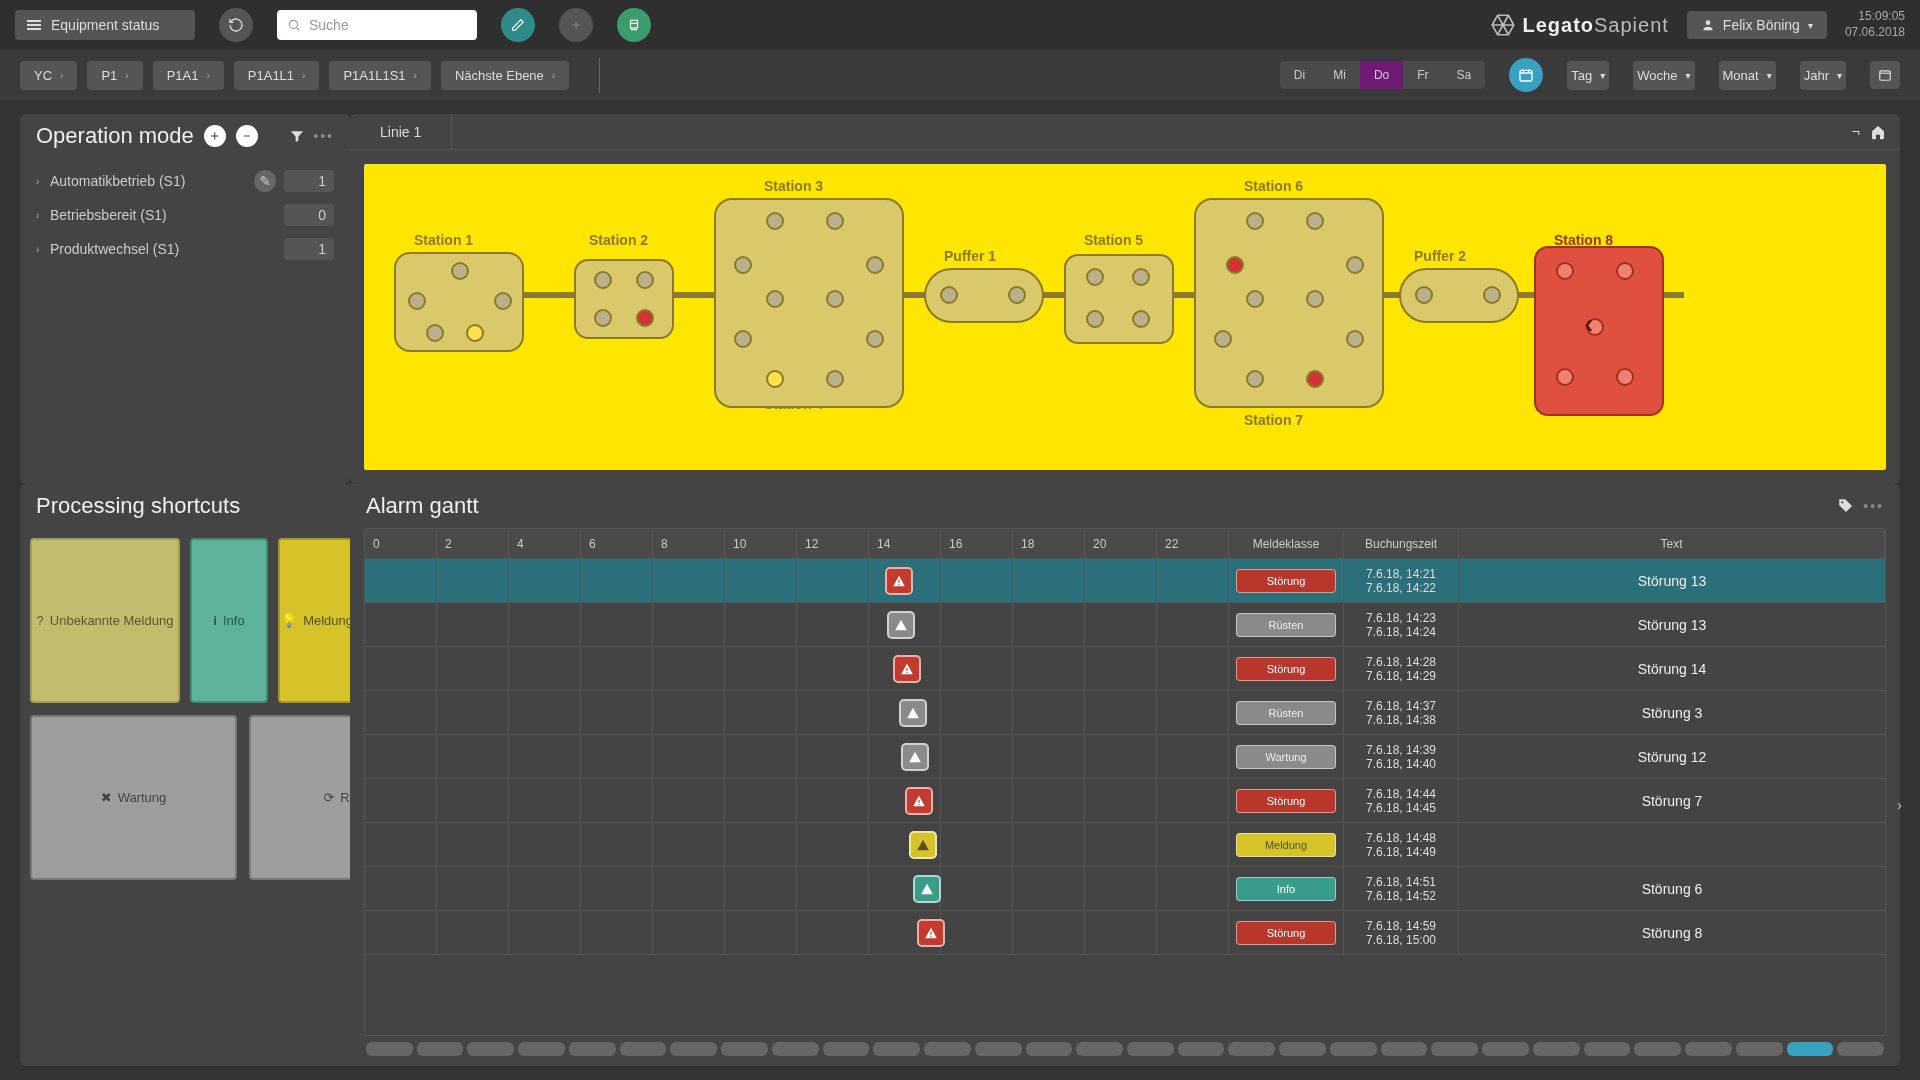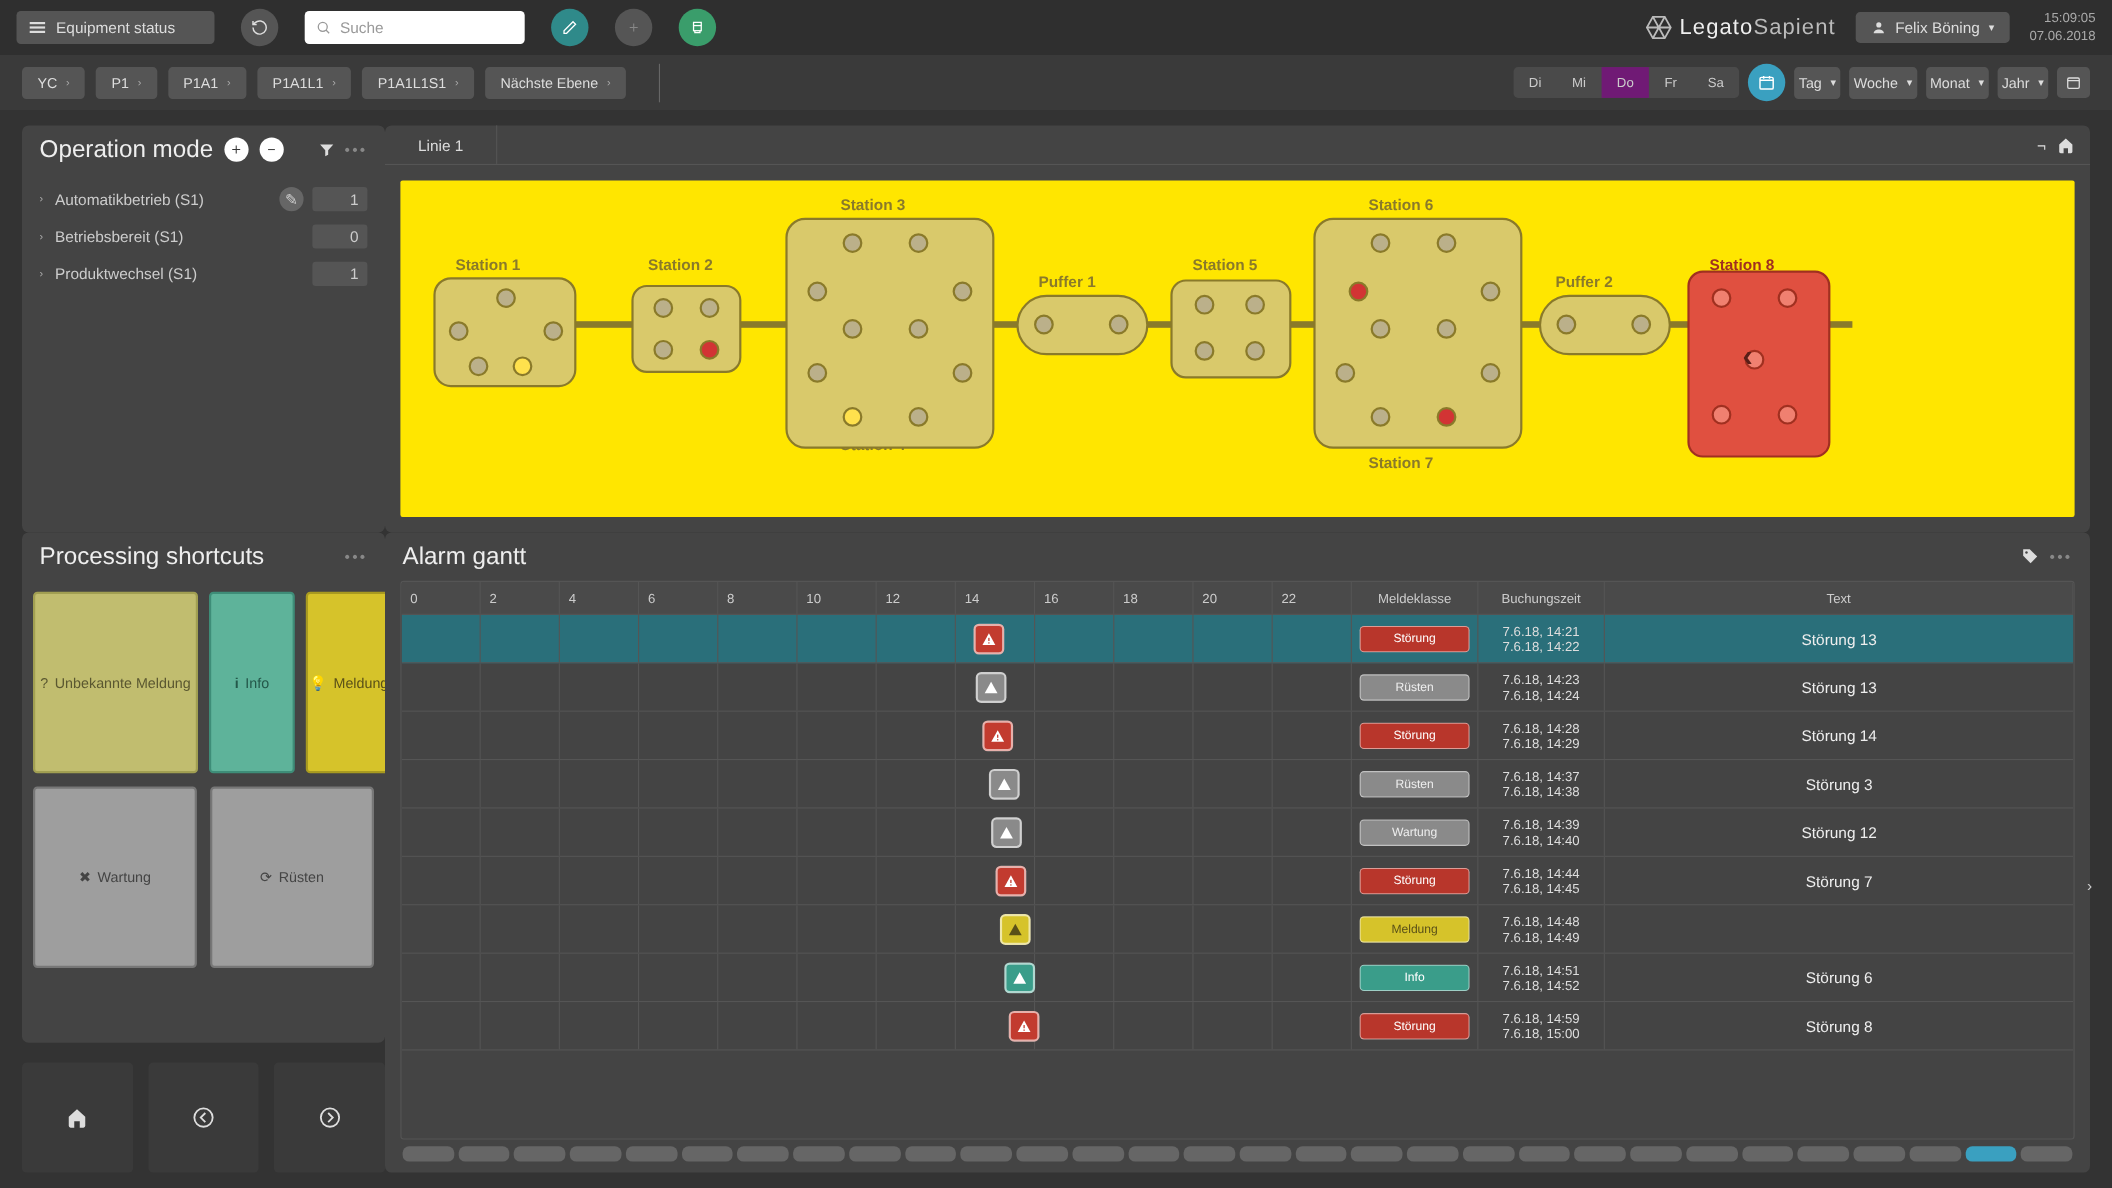--- a/index.html
+++ b/index.html
@@ -10,30 +10,30 @@
 .eq-btn{background:#555;border-radius:4px;height:30px;padding:0 18px 0 12px;display:flex;align-items:center;gap:10px;color:#ddd;cursor:pointer;min-width:180px}
 .eq-burger{display:inline-block;width:14px}
 .eq-burger span{display:block;height:2px;background:#ddd;margin:2px 0}
 .round-btn{width:34px;height:34px;border-radius:50%;background:#555;display:flex;align-items:center;justify-content:center;cursor:pointer;color:#ddd}
 .round-green{background:#3a9d6b}
 .round-teal{background:#2f8a8a}
 .search{background:#fff;border-radius:4px;height:30px;width:200px;display:flex;align-items:center;padding:0 10px;gap:8px;color:#999}
 .search svg{flex:0 0 auto}
 .topbar-right{margin-left:auto;display:flex;align-items:center;gap:18px}
 .brand{color:#bbb;font-size:20px;letter-spacing:1px;display:flex;gap:6px;align-items:center}
-.brand b{color:#eee;font-weight:400}
+.brand b{color:#eee;font-weight:700}
 .user-btn{background:#555;border-radius:4px;padding:6px 14px;display:flex;align-items:center;gap:8px;color:#ddd;cursor:pointer}
 .clock{text-align:right;color:#aaa;font-size:12px;line-height:1.3}
 
 
 .navbar{height:50px;background:#3a3a3a;display:flex;align-items:center;padding:0 20px;gap:10px}
 .crumb{background:#555;border-radius:4px;padding:7px 14px;display:flex;align-items:center;gap:8px;color:#ddd;font-size:13px;cursor:pointer}
 .crumb .chev{color:#aaa;font-size:10px}
 .nav-spacer{width:1px;height:35px;background:#666;margin:0 20px}
-.nav-right{margin-left:auto;display:flex;align-items:center;gap:8px}
+.nav-right{margin-left:auto;display:flex;align-items:center;gap:24px}
 .day-pills{display:flex;background:#4a4a4a;border-radius:4px;overflow:hidden}
 .day-pills span{padding:7px 14px;color:#ccc;cursor:pointer;font-size:12px}
 .day-pills span.active{background:#701a75}
 .range-btn{background:#555;border-radius:4px;padding:7px 4px;display:flex;align-items:center;gap:8px;color:#ddd;cursor:pointer;font-size:13px}
 .cal-circle{width:34px;height:34px;border-radius:50%;background:#3aa0c0;display:flex;align-items:center;justify-content:center;cursor:pointer}
 
 
 .main{display:grid;grid-template-columns:330px 1fr;grid-template-rows:370px 1fr;padding:14px 20px;height:980px}
 .panel{background:#444;border-radius:6px;position:relative}
 .panel-hdr{height:44px;display:flex;align-items:center;padding:0 16px;gap:10px}
@@ -371,21 +371,21 @@
           <div class="dot" style="left:80px;top:14px;background:#f08070;border-color:#a03020"></div>
           <div class="dot" style="left:50px;top:70px;background:#f08070;border-color:#a03020"></div>
           <div class="dot" style="left:20px;top:120px;background:#f08070;border-color:#a03020"></div>
           <div class="dot" style="left:80px;top:120px;background:#f08070;border-color:#a03020"></div>
           <div style="position:absolute;left:48px;top:60px;color:#5a1e18;font-size:28px;font-weight:bold">‹</div>
         </div>
       </div>
     </div>
   </div>
 
-  <div style="display:flex;flex-direction:column;gap:14px">
+  <div style="display:flex;flex-direction:row;gap:14px">
     <div class="panel" style="flex:1">
       <div class="panel-hdr">
         <span class="panel-title">Processing shortcuts</span>
         <div class="hdr-icons">
             <span class="dots">•••</span>
           </div>
       </div>
       <div class="proc-body">
         <div class="tile-row">
           <div class="tile t-olive" style="flex:0 0 150px">

